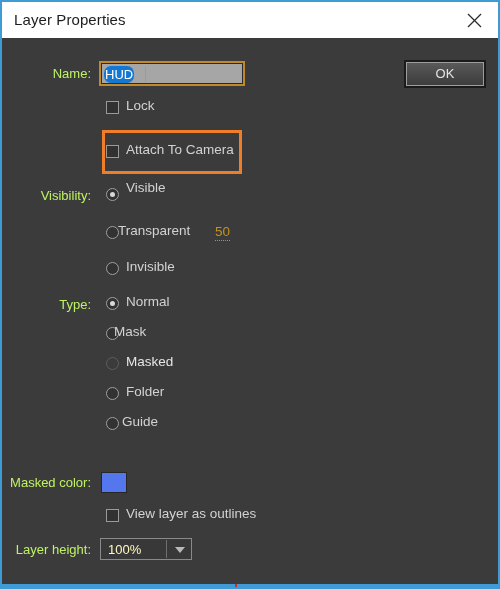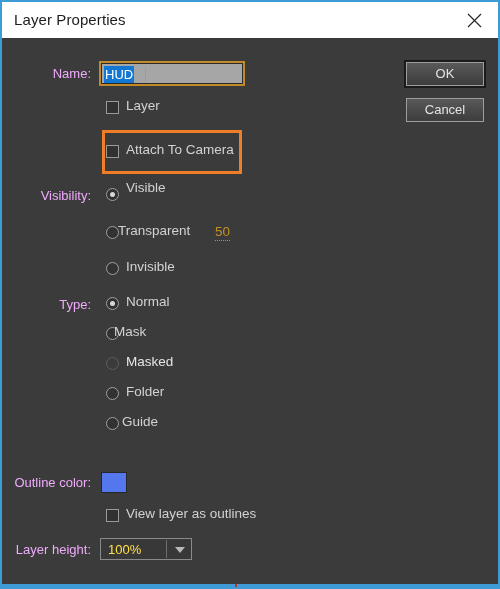--- a/index.html
+++ b/index.html
@@ -36,21 +36,21 @@
   #close-btn svg{display:block;margin:9px auto 0 auto;}
 
   
   #body{
     position:absolute;left:0;top:36px;width:496px;height:549px;
     background:#3b3b3b;
   }
 
   .rlabel{
     position:absolute;
-    font-size:13px;color:#f0abfc;
+    font-size:13px;color:#bef264;
     text-align:right;
     white-space:nowrap;
   }
   .opt-label{
     position:absolute;
     font-size:13.5px;color:#d2d2d2;
     white-space:nowrap;
   }
   .opt-label.disabled{color:#e5e5e5;}
 
@@ -66,20 +66,21 @@
     position:absolute;left:0;top:0;right:0;bottom:0;
     border:1px solid #2a2a2a;
     background:#a6a6a6;
   }
   #name-value{
     position:absolute;left:2px;top:2px;
     height:17px;line-height:17px;
     background:#1278d4;color:#ffffff;
     font-size:13px;
     padding:0 1px;
+    border-radius:7px;
   }
   #name-caret{
     position:absolute;left:43px;top:3px;width:1px;height:15px;
     background:#d8922a;
   }
 
   
   .cb{
     position:absolute;width:13px;height:13px;
     box-sizing:border-box;
@@ -132,21 +133,21 @@
   
   #layer-height-dd{
     position:absolute;left:98px;top:500px;width:92px;height:22px;
     box-sizing:border-box;
     border:1px solid #8a8a8a;
     background:#383838;
     cursor:pointer;
   }
   #layer-height-value{
     position:absolute;left:7px;top:3px;
-    font-size:13px;color:#fde047;
+    font-size:13px;color:#fef9c3;
   }
   #dd-sep{
     position:absolute;right:24px;top:1px;width:1px;height:18px;
     background:#6e6e6e;
   }
   #dd-arrow{
     position:absolute;right:6px;top:8px;
     width:0;height:0;
     border-left:5px solid transparent;
     border-right:5px solid transparent;
@@ -200,21 +201,21 @@
 
     <div class="rlabel" style="left:0;top:28px;width:89px;">Name:</div>
     <div id="name-field">
       <div id="name-inner">
         <div id="name-value">HUD</div>
         <div id="name-caret"></div>
       </div>
     </div>
 
     <div class="cb" style="left:104px;top:63px;"></div>
-    <div class="opt-label" style="left:124px;top:60px;">Layer</div>
+    <div class="opt-label" style="left:124px;top:60px;">Lock</div>
 
     <div class="cb" style="left:104px;top:107px;"></div>
     <div class="opt-label" style="left:124px;top:104px;">Attach To Camera</div>
     <div id="attach-highlight"></div>
 
     <div class="rlabel" style="left:0;top:150px;width:89px;">Visibility:</div>
 
     <div class="rb on" style="left:104px;top:150px;"></div>
     <div class="opt-label" style="left:124px;top:142px;">Visible</div>
 
@@ -235,35 +236,34 @@
 
     <div class="rb disabled" style="left:104px;top:319px;"></div>
     <div class="opt-label disabled" style="left:124px;top:316px;">Masked</div>
 
     <div class="rb" style="left:104px;top:349px;"></div>
     <div class="opt-label" style="left:124px;top:346px;text-align:center;">Folder</div>
 
     <div class="rb" style="left:104px;top:379px;"></div>
     <div class="opt-label" style="left:120px;top:376px;">Guide</div>
 
-    <div class="rlabel" style="left:0;top:437px;width:89px;">Outline color:</div>
+    <div class="rlabel" style="left:0;top:437px;width:89px;">Masked color:</div>
     <div id="outline-swatch"></div>
 
     <div class="cb" style="left:104px;top:471px;"></div>
     <div class="opt-label" style="left:124px;top:468px;">View layer as outlines</div>
 
     <div class="rlabel" style="left:0;top:504px;width:89px;">Layer height:</div>
     <div id="layer-height-dd">
       <div id="layer-height-value">100%</div>
       <div id="dd-sep"></div>
       <div id="dd-arrow"></div>
     </div>
 
     <div class="btn" id="ok-btn">OK</div>
-    <div class="btn" id="cancel-btn">Cancel</div>
 
   </div>
 
   <div id="bottom-rail">
     <div id="red-tick"></div>
   </div>
 
 </div>
 
 </body></html>

